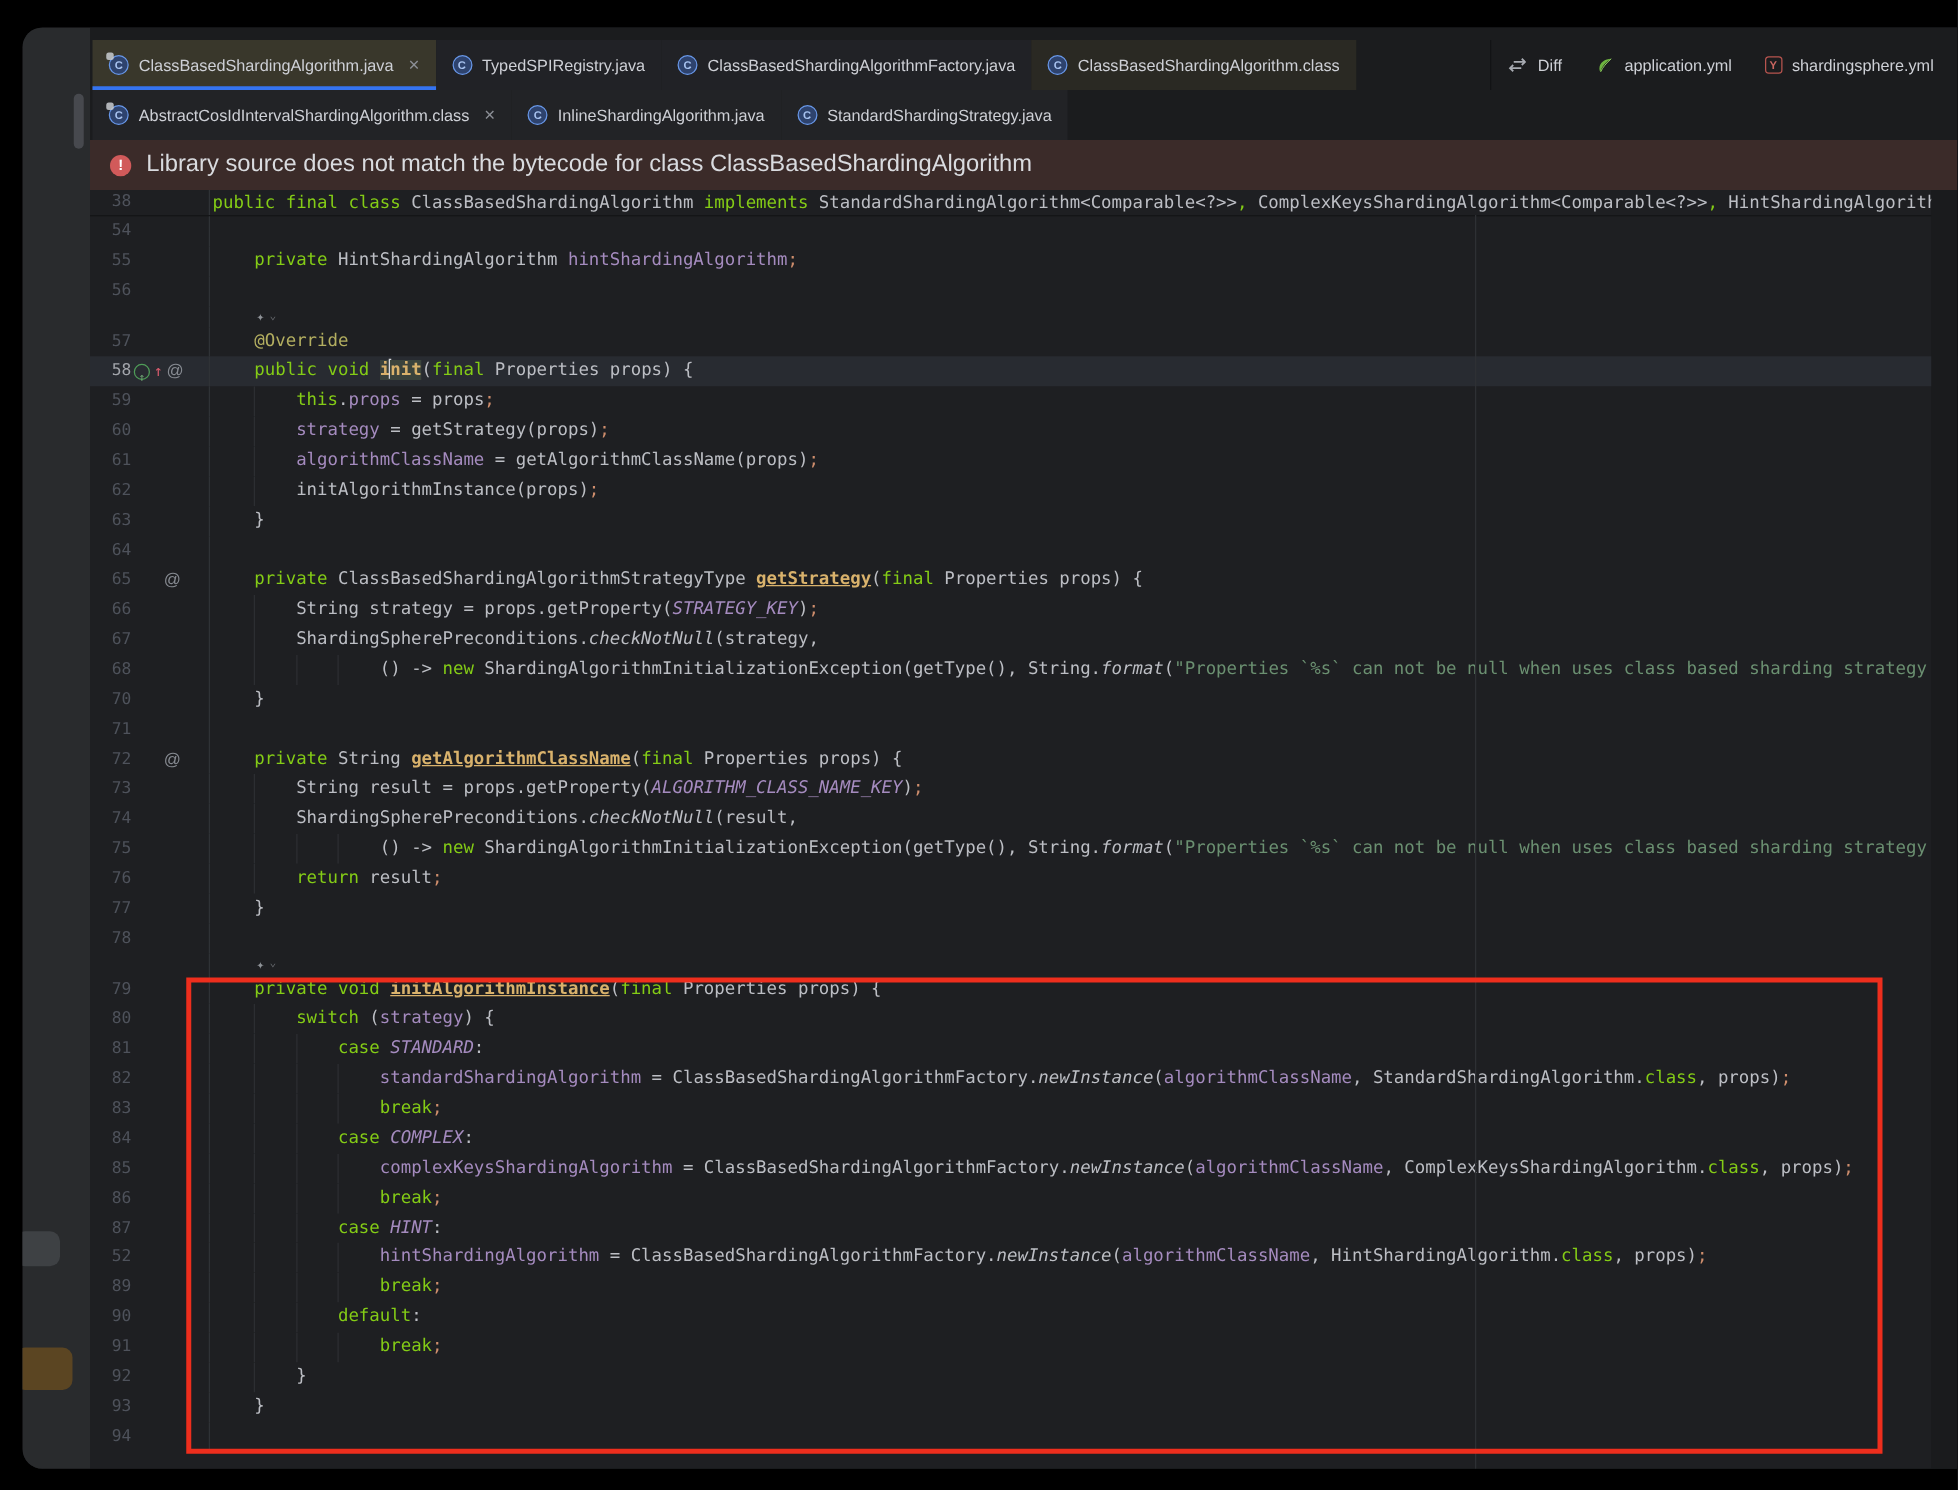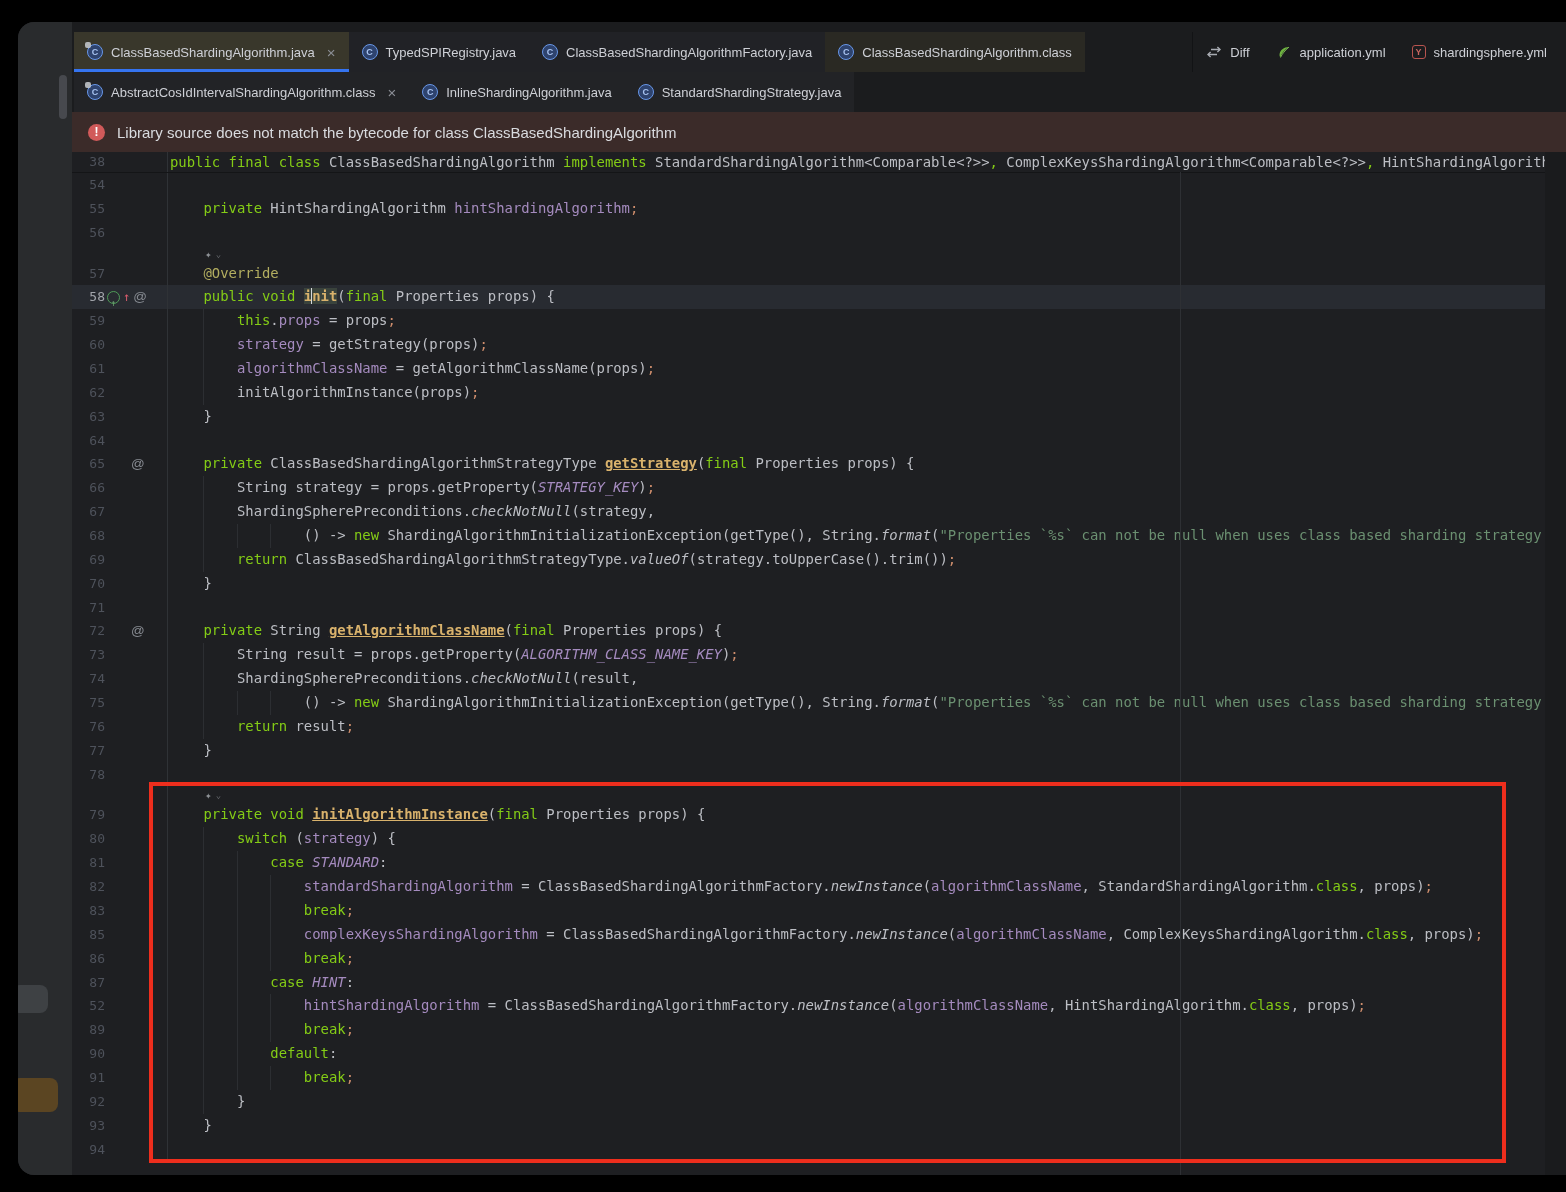--- a/index.html
+++ b/index.html
@@ -33,21 +33,21 @@
              font-size:9px;font-weight:bold;font-family:"Liberation Sans",sans-serif;}
   .fic.badged::before{content:"";position:absolute;left:-3px;top:-3px;width:6px;height:6px;background:#c9ccd1;
              border-radius:2px;opacity:.85;}
   .fic-yaml{border:1.5px solid #b8544f;border-radius:3px;color:#c96660;font-size:9px;font-weight:bold;
              width:14px;height:14px;}
   .fic svg{display:block;}
   
   .banner{height:40px;background:#3b2b29;display:flex;align-items:center;padding-left:16px;gap:12px;}
   .err-ic{width:17px;height:17px;border-radius:50%;background:#d15a5a;color:#fff;display:grid;place-items:center;
           font-size:12px;font-weight:bold;flex:none;}
-  .banner-text{color:#d9dbdf;font-size:15px;}
+  .banner-text{color:#d9dbdf;font-size:19px;}
   
   .sticky{height:20px;display:flex;border-bottom:1px solid #141517;background:#1e1f22;
           font-family:"DejaVu Sans Mono",monospace;font-size:13.9px;line-height:20px;}
   .rows{display:flex;flex-direction:column;}
   .row{height:23.87px;display:flex;font-family:"DejaVu Sans Mono",monospace;font-size:13.9px;line-height:23.87px;}
   .row.inlay{height:17px;line-height:17px;}
   .row.cur{background:#282b31;}
   .ln{width:33px;text-align:right;color:#4e525b;font-size:13px;flex:none;}
   .row.cur .ln{color:#a2a5ab;}
   .ico{width:63px;flex:none;box-sizing:border-box;border-right:1px solid #2f3236;display:flex;align-items:center;
@@ -239,25 +239,20 @@
           <div class="ln">67</div>
           <div class="ico"></div>
           <div class="code"><span class="guide" style="left: 35.48px;"></span>        <span class="sg tx">ShardingSpherePreconditions.</span><span class="sg sm">checkNotNull</span><span class="sg tx">(strategy,</span></div>
         </div>
         <div class="row">
           <div class="ln">68</div>
           <div class="ico"></div>
           <div class="code"><span class="guide" style="left: 35.48px;"></span><span class="guide" style="left: 68.96px;"></span><span class="guide" style="left: 102.44px;"></span>                <span class="sg tx">() -&gt; </span><span class="sg kw">new </span><span class="sg tx">ShardingAlgorithmInitializationException(getType(), String.</span><span class="sg sm">format</span><span class="sg tx">(</span><span class="sg st">"Properties `%s` can not be null when uses class based sharding strategy</span></div>
         </div>
         <div class="row">
-          <div class="ln">69</div>
-          <div class="ico"></div>
-          <div class="code"><span class="guide" style="left: 35.48px;"></span>        <span class="sg kw">return </span><span class="sg tx">ClassBasedShardingAlgorithmStrategyType.</span><span class="sg sm">valueOf</span><span class="sg tx">(strategy.toUpperCase().trim())</span><span class="sg se">;</span></div>
-        </div>
-        <div class="row">
           <div class="ln">70</div>
           <div class="ico"></div>
           <div class="code">    <span class="sg tx">}</span></div>
         </div>
         <div class="row">
           <div class="ln">71</div>
           <div class="ico"></div>
           <div class="code"></div>
         </div>
         <div class="row">
@@ -319,20 +314,25 @@
         </div>
         <div class="row">
           <div class="ln">82</div>
           <div class="ico"></div>
           <div class="code"><span class="guide" style="left: 35.48px;"></span><span class="guide" style="left: 68.96px;"></span><span class="guide" style="left: 102.44px;"></span>                <span class="sg fl">standardShardingAlgorithm</span><span class="sg tx"> = ClassBasedShardingAlgorithmFactory.</span><span class="sg sm">newInstance</span><span class="sg tx">(</span><span class="sg fl">algorithmClassName</span><span class="sg tx">, StandardShardingAlgorithm.</span><span class="sg kw">class</span><span class="sg tx">, props)</span><span class="sg se">;</span></div>
         </div>
         <div class="row">
           <div class="ln">83</div>
           <div class="ico"></div>
           <div class="code"><span class="guide" style="left: 35.48px;"></span><span class="guide" style="left: 68.96px;"></span><span class="guide" style="left: 102.44px;"></span>                <span class="sg kw">break</span><span class="sg se">;</span></div>
+        </div>
+        <div class="row">
+          <div class="ln">84</div>
+          <div class="ico"></div>
+          <div class="code"><span class="guide" style="left: 35.48px;"></span><span class="guide" style="left: 68.96px;"></span>            <span class="sg kw">case </span><span class="sg cs">COMPLEX</span><span class="sg tx">:</span></div>
         </div>
         <div class="row">
           <div class="ln">85</div>
           <div class="ico"></div>
           <div class="code"><span class="guide" style="left: 35.48px;"></span><span class="guide" style="left: 68.96px;"></span><span class="guide" style="left: 102.44px;"></span>                <span class="sg fl">complexKeysShardingAlgorithm</span><span class="sg tx"> = ClassBasedShardingAlgorithmFactory.</span><span class="sg sm">newInstance</span><span class="sg tx">(</span><span class="sg fl">algorithmClassName</span><span class="sg tx">, ComplexKeysShardingAlgorithm.</span><span class="sg kw">class</span><span class="sg tx">, props)</span><span class="sg se">;</span></div>
         </div>
         <div class="row">
           <div class="ln">86</div>
           <div class="ico"></div>
           <div class="code"><span class="guide" style="left: 35.48px;"></span><span class="guide" style="left: 68.96px;"></span><span class="guide" style="left: 102.44px;"></span>                <span class="sg kw">break</span><span class="sg se">;</span></div>

